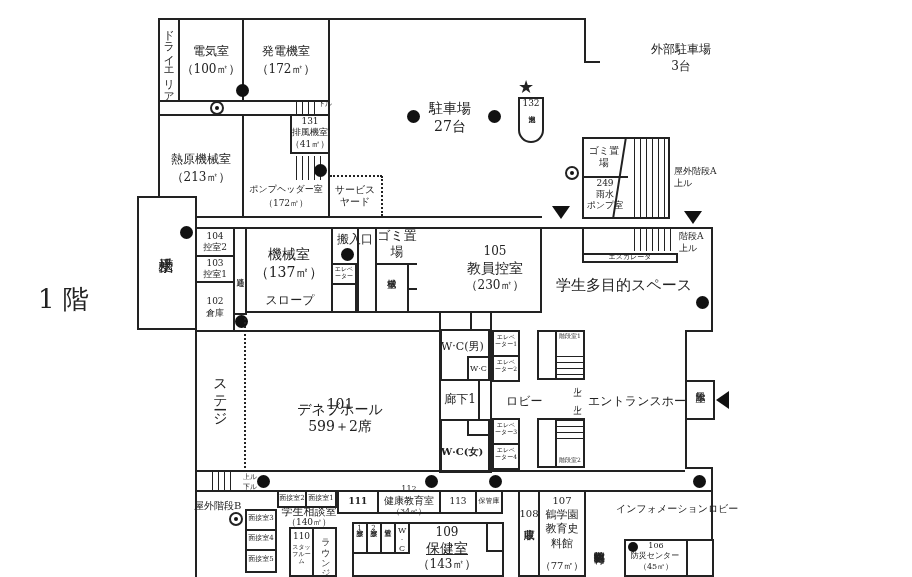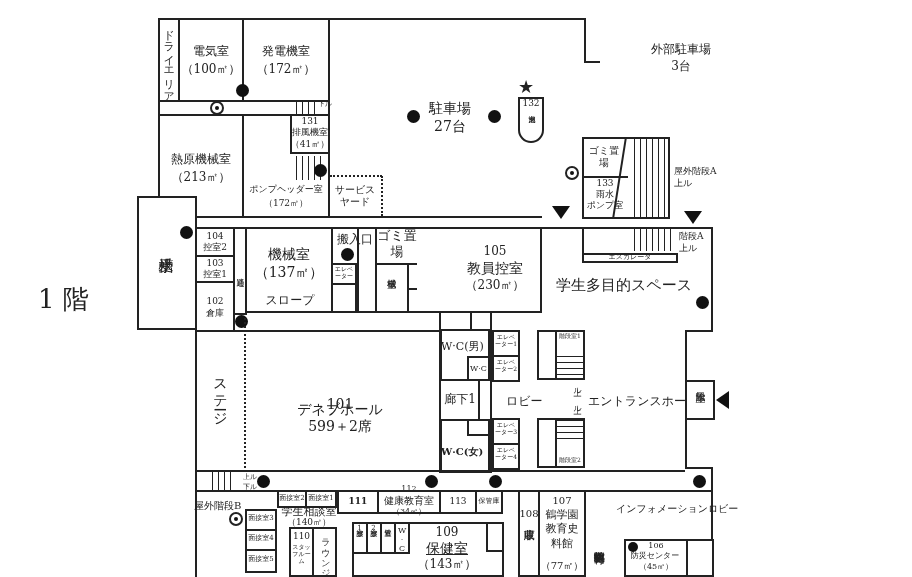--- a/index.html
+++ b/index.html
@@ -80,21 +80,21 @@
 <div class="t v xs" style="left:527px;top:110px;">泡消火室</div>
 
 <div class="t md" style="left:636px;top:42px;width:90px;">外部駐車場</div>
 <div class="t md" style="left:636px;top:59px;width:90px;">3台</div>
 
 <div class="r" style="left:582px;top:137px;width:88px;height:82px;"></div>
 <div class="w" style="left:582px;top:176px;width:46px;height:2px;"></div>
 <div class="w" style="left:625px;top:137px;width:2px;height:82px;transform:skewX(-9deg);transform-origin:top;"></div>
 <div class="stairs" style="left:634px;top:139px;width:34px;height:78px;"></div>
 <div class="t sm" style="left:586px;top:145px;width:36px;font-size:10px;white-space:normal;">ゴミ置場</div>
-<div class="t sm" style="left:584px;top:178px;width:42px;">133</div>
+<div class="t sm" style="left:584px;top:178px;width:42px;">249</div>
 <div class="t sm" style="left:584px;top:189px;width:42px;">雨水</div>
 <div class="t sm" style="left:584px;top:200px;width:42px;">ポンプ室</div>
 <div class="hyd" style="left:565px;top:166px;"></div>
 <div class="t sm" style="left:674px;top:166px;">屋外階段A</div>
 <div class="t sm" style="left:674px;top:178px;">上ル</div>
 <div class="tri-d" style="left:552px;top:206px;"></div>
 <div class="tri-d" style="left:684px;top:211px;"></div>
 
 <div class="w" style="left:195px;top:227px;width:518px;height:2px;"></div>
 <div class="w" style="left:711px;top:227px;width:2px;height:104px;"></div>

